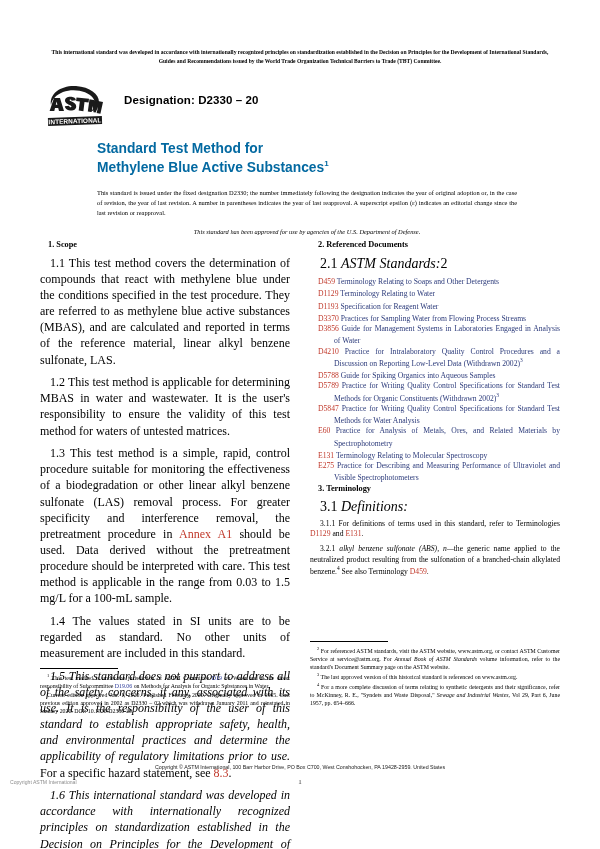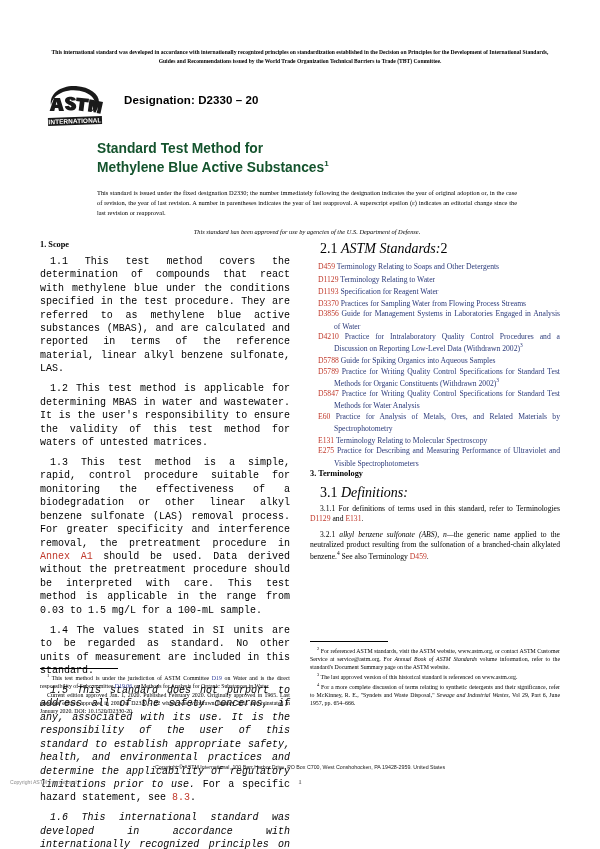--- a/index.html
+++ b/index.html
@@ -70,21 +70,21 @@
     position: absolute;
     left: 97px;
     top: 139px;
     width: 420px;
   }
   .doc-title {
     font-family: "Liberation Sans", sans-serif;
     font-size: 13.8px;
     font-weight: bold;
     line-height: 1.38;
-    color: #14532d;
+    color: #0369a1;
     margin: 0;
   }
   .doc-title .sup {
     font-size: 8px;
     vertical-align: super;
     font-weight: bold;
   }
   .issued-note {
     margin-top: 11px;
     font-family: "Liberation Serif", serif;
@@ -116,29 +116,29 @@
     top: 0;
     width: 250px;
   }
   .col-left { left: 0; }
   .col-right { left: 270px; }
 
   h2.sec-head {
     font-family: "Liberation Serif", serif;
     font-size: 8.3px;
     font-weight: bold;
-    margin: 0 0 4px 0;
+    margin: 0 0 4px 8px;
     padding: 0;
     line-height: 1.3;
   }
   .sec-head-gap { margin-top: 9px; }
 
   p.para {
-    font-family: Liberation Mono, monospace;
-    font-size: 10px;
+    font-family: Liberation Serif, serif;
+    font-size: 12px;
     line-height: 1.345;
     text-align: justify;
     text-indent: 10px;
     margin: 0 0 6.5px 0;
     padding: 0;
     -webkit-hyphens: none;
     hyphens: none;
   }
   p.para.italic { font-style: italic; }
 
@@ -296,20 +296,21 @@
       <p class="para">1.4 The values stated in SI units are to be regarded as standard. No other units of measurement are included in this standard.</p>
 
       <p class="para"><i>1.5 This standard does not purport to address all of the safety concerns, if any, associated with its use. It is the responsibility of the user of this standard to establish appropriate safety, health, and environmental practices and determine the applicability of regulatory limitations prior to use. </i><span>For a specific hazard statement, see </span><span class="lnk">8.3</span><span>.</span></p>
 
       <p class="para italic">1.6 This international standard was developed in accordance with internationally recognized principles on standardization established in the Decision on Principles for the Development of International Standards, Guides and Recommendations issued by the World Trade Organization Technical Barriers to Trade (TBT) Committee.</p>
 
     </div>
 
     <div class="col col-right">
 
+      <h2 class="sec-head">2.  Referenced Documents</h2>
 
       <div class="subhead"><span>2.1  </span><i>ASTM Standards:</i><span class="sup">2</span></div>
 
       <div class="refs">
         <div class="ref-item"><span class="ref-id">D459</span> <span>Terminology Relating to Soaps and Other Detergents</span><span class="sup"></span></div>
         <div class="ref-item"><span class="ref-id">D1129</span> <span>Terminology Relating to Water</span><span class="sup"></span></div>
         <div class="ref-item"><span class="ref-id">D1193</span> <span>Specification for Reagent Water</span><span class="sup"></span></div>
         <div class="ref-item"><span class="ref-id">D3370</span> <span>Practices for Sampling Water from Flowing Process Streams</span><span class="sup"></span></div>
         <div class="ref-item"><span class="ref-id">D3856</span> <span>Guide for Management Systems in Laboratories Engaged in Analysis of Water</span><span class="sup"></span></div>
         <div class="ref-item"><span class="ref-id">D4210</span> <span>Practice for Intralaboratory Quality Control Procedures and a Discussion on Reporting Low-Level Data (Withdrawn 2002)</span><span class="sup">3</span></div>

